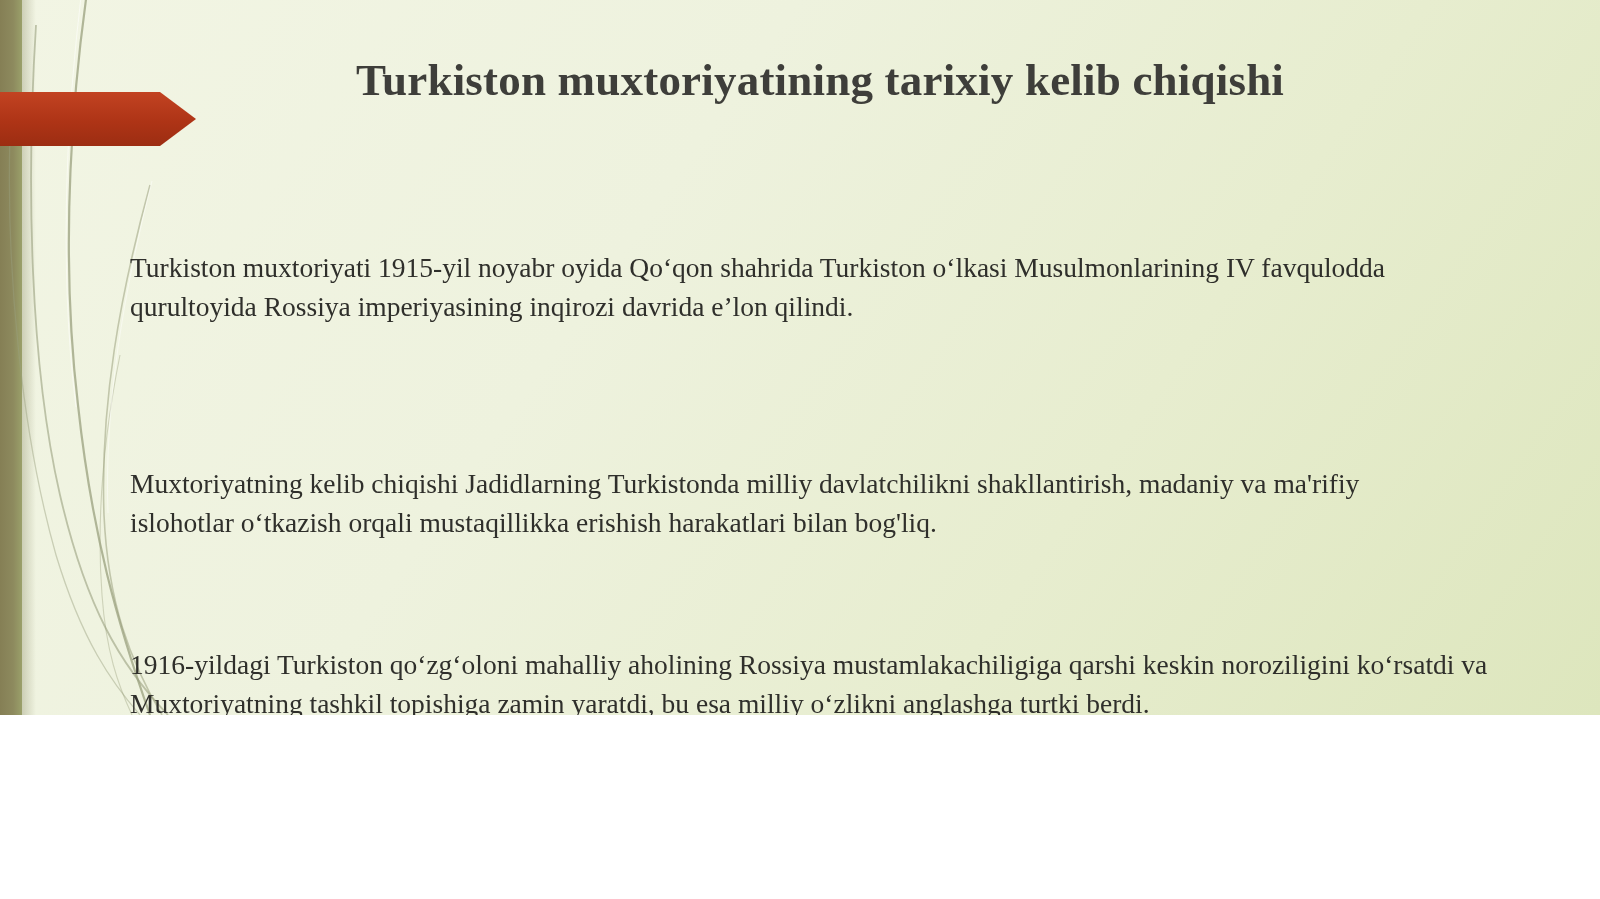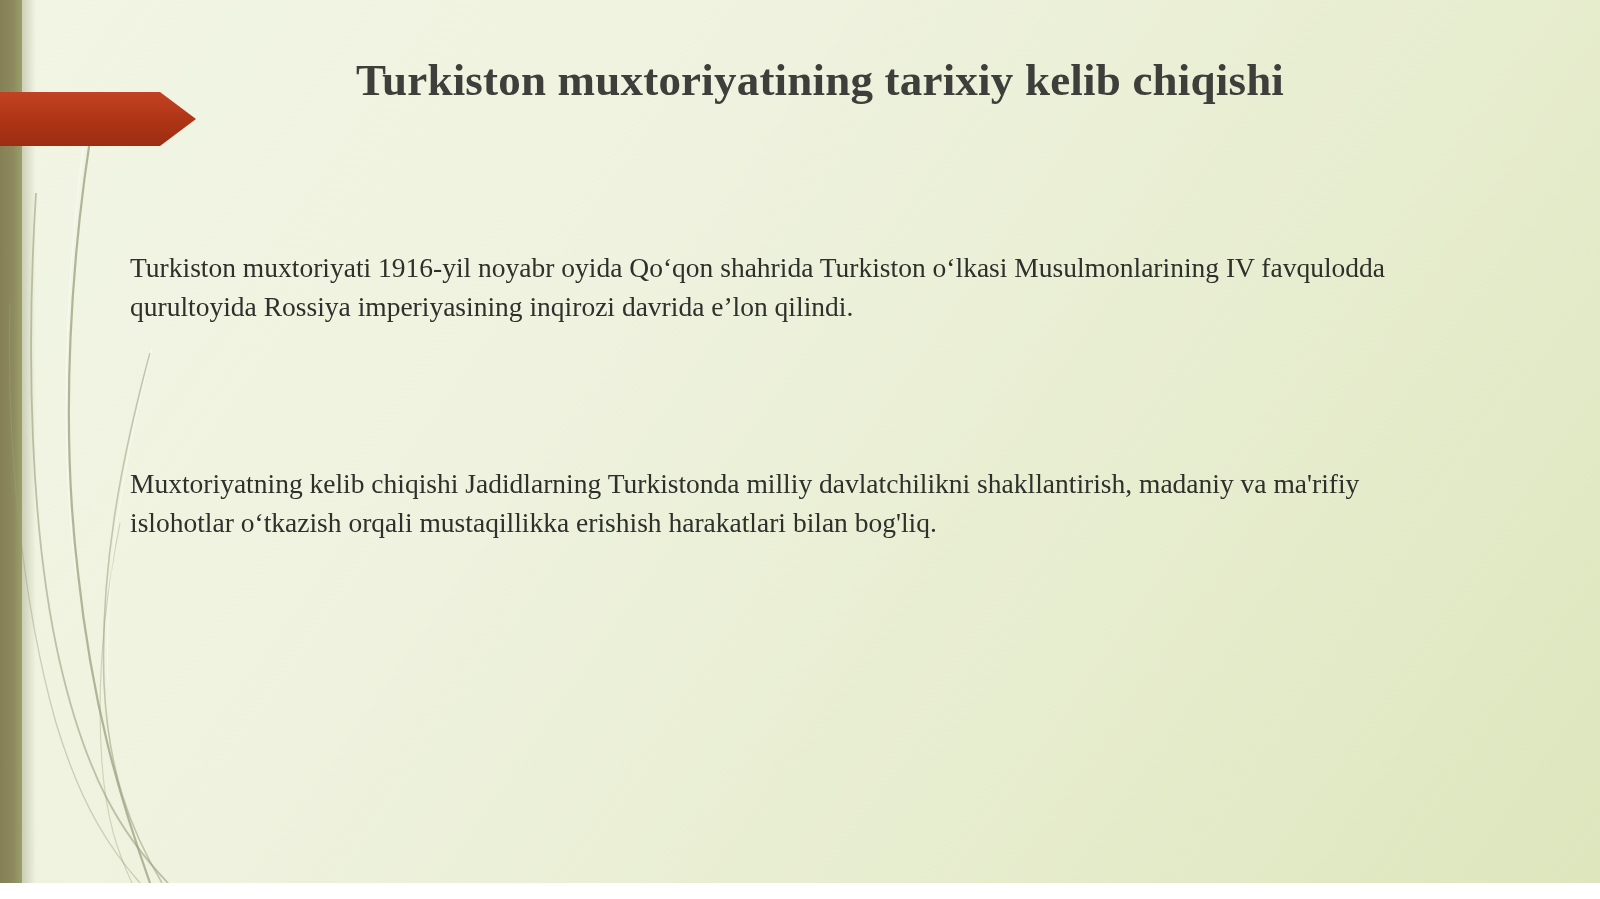--- a/index.html
+++ b/index.html
@@ -9,21 +9,21 @@
   body {
     width: 1600px;
     height: 899px;
     overflow: hidden;
     font-family: "Liberation Serif", serif;
   }
 
   .slide {
     position: relative;
     width: 1600px;
-    height: 883px;
+    height: 715px;
     background: linear-gradient(125deg, #f2f5e4 0%, #eef2de 38%, #e7edcf 68%, #dde6bd 100%);
     overflow: hidden;
   }
 
   
   .left-band {
     position: absolute;
     left: 0;
     top: 0;
     width: 22px;
@@ -112,16 +112,17 @@
         <stop offset="0%" stop-color="#c24322"></stop>
         <stop offset="55%" stop-color="#ae3416"></stop>
         <stop offset="100%" stop-color="#9c2d12"></stop>
       </linearGradient>
     </defs>
     <path d="M0 4 L160 4 L196 31 L160 58 L0 58 Z" fill="url(#arrowgrad)"></path>
   </svg>
 
   <div class="slide-title">Turkiston muxtoriyatining tarixiy kelib chiqishi</div>
 
-  <div class="body-block para-1">Turkiston muxtoriyati 1916-yil noyabr oyida Qo‘qon shahrida Turkiston o‘lkasi Musulmonlarining IV favqulodda qurultoyida Rossiya imperiyasining inqirozi davrida e’lon qilindi.</div>
+  <div class="body-block para-1">Turkiston muxtoriyati 1915-yil noyabr oyida Qo‘qon shahrida Turkiston o‘lkasi Musulmonlarining IV favqulodda qurultoyida Rossiya imperiyasining inqirozi davrida e’lon qilindi.</div>
   <div class="body-block para-2">Muxtoriyatning kelib chiqishi Jadidlarning Turkistonda milliy davlatchilikni shakllantirish, madaniy va ma'rifiy islohotlar o‘tkazish orqali mustaqillikka erishish harakatlari bilan bog'liq.</div>
+  <div class="body-block para-3">1916-yildagi Turkiston qo‘zg‘oloni mahalliy aholining Rossiya mustamlakachiligiga qarshi keskin noroziligini ko‘rsatdi va Muxtoriyatning tashkil topishiga zamin yaratdi, bu esa milliy o‘zlikni anglashga turtki berdi.</div>
 
 </div>
 
 </body></html>

